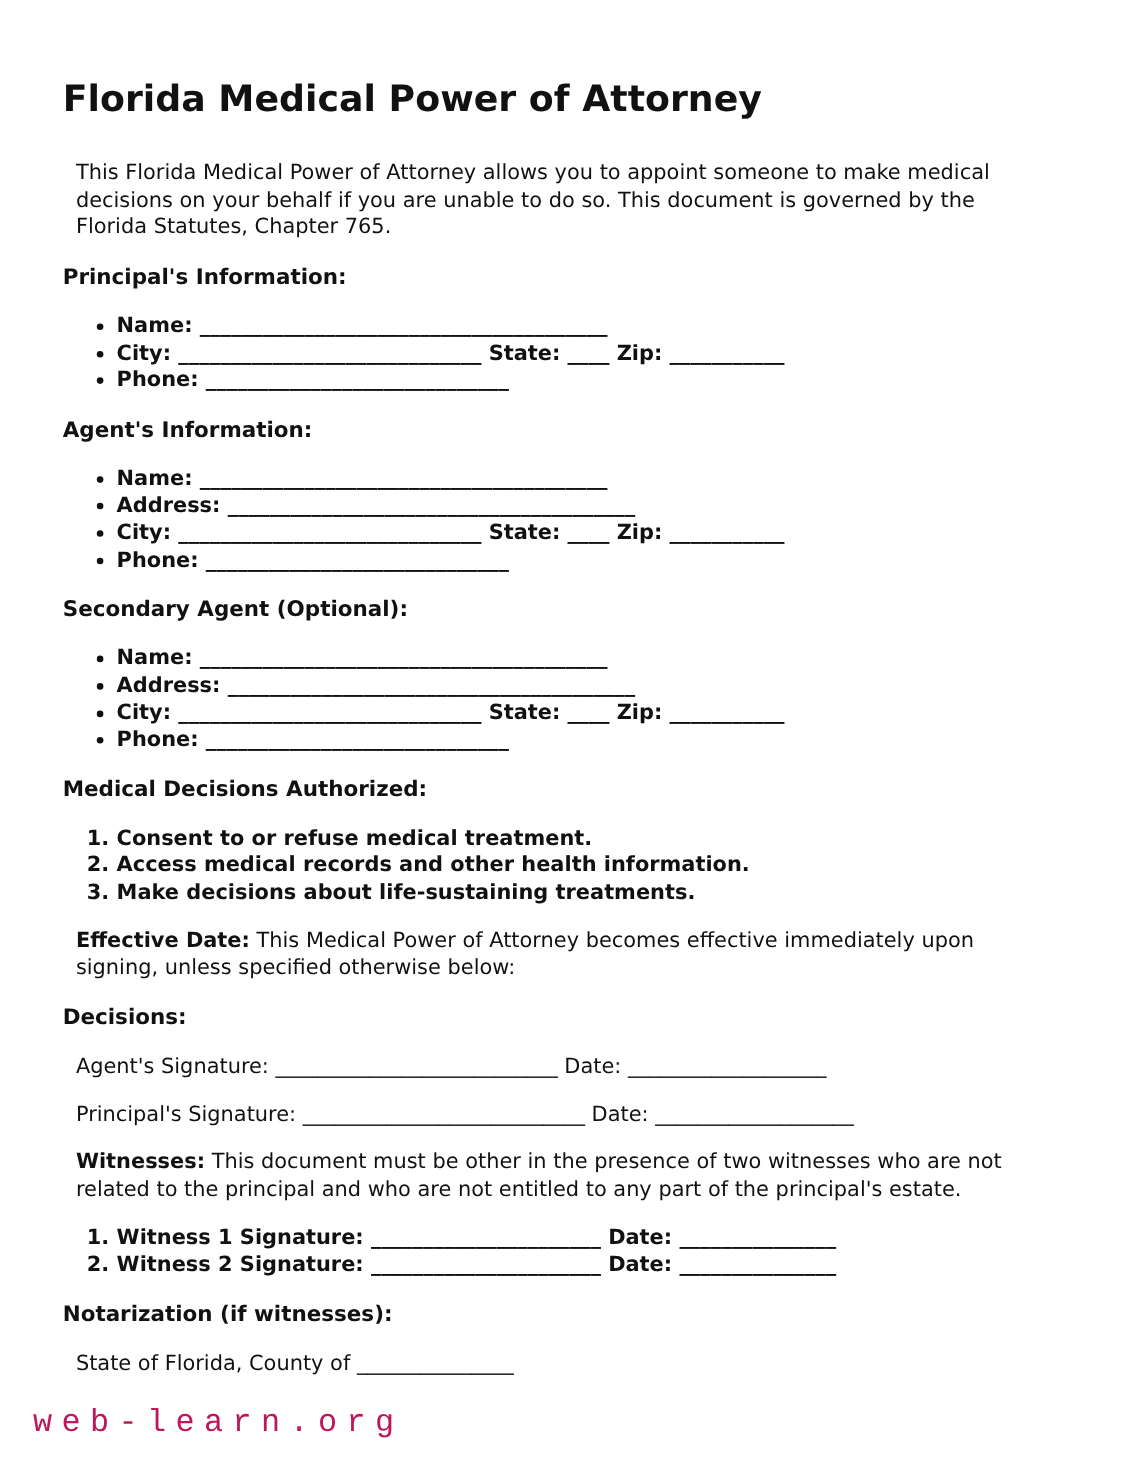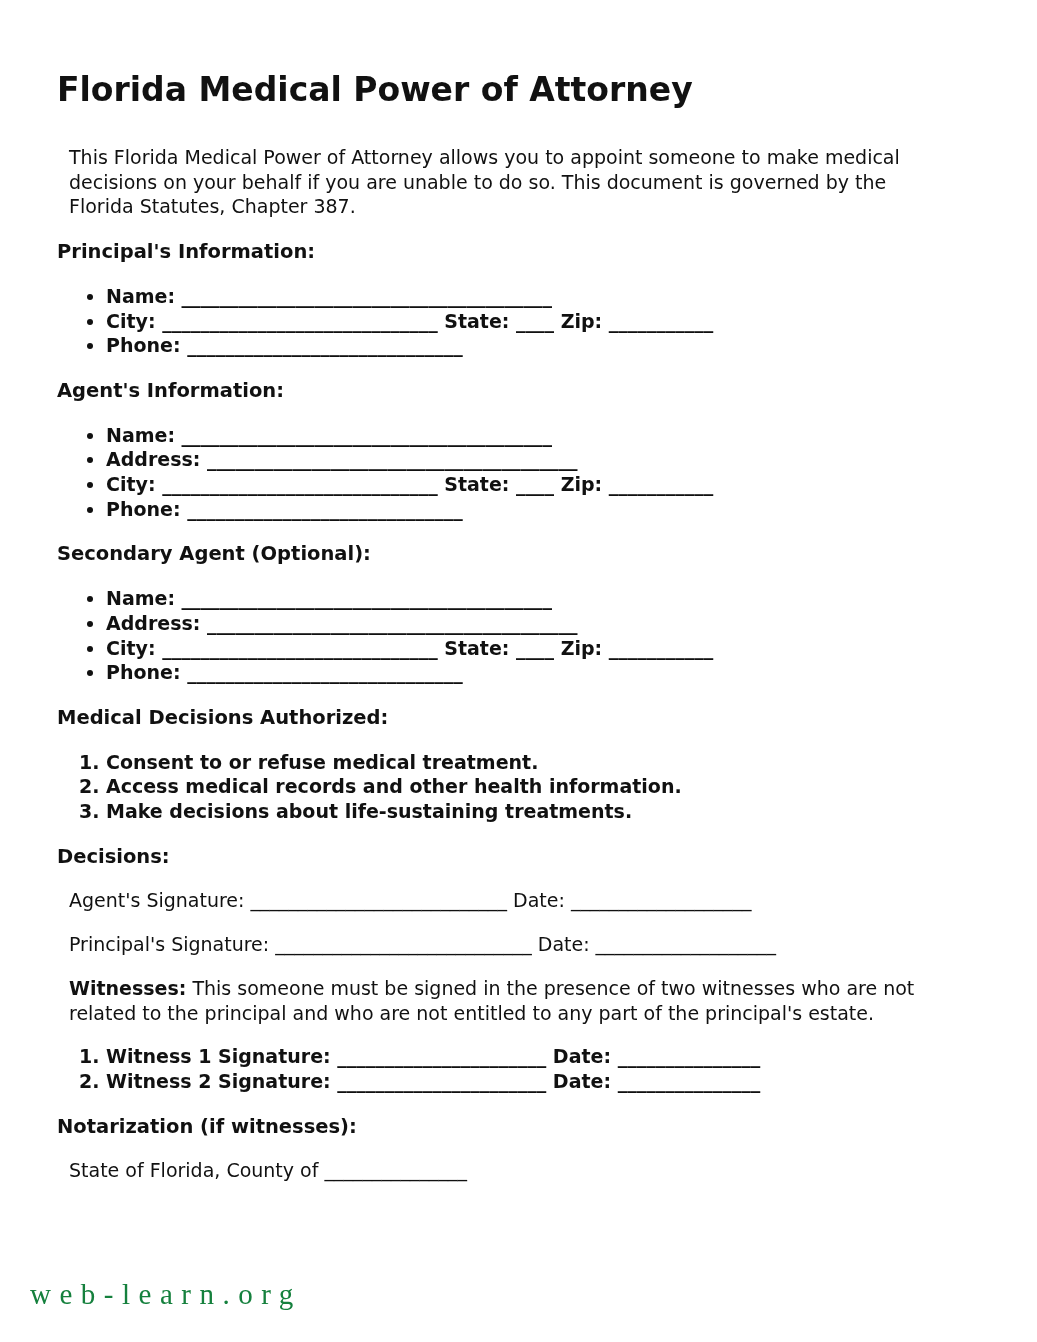--- a/index.html
+++ b/index.html
@@ -36,38 +36,38 @@
   }
   ul.fields li, ol.num-list li {
     line-height: 24.7px;
     font-weight: bold;
   }
   .watermark {
     position: absolute;
     left: 30px;
     top: 1282px;
     z-index: 0;
-    color: #15803d;
-    font-family: Liberation Serif, serif;
+    color: #be185d;
+    font-family: Liberation Mono, monospace;
     font-size: 29px;
     letter-spacing: 8.5px;
     white-space: nowrap;
   }
 </style>
 </head>
 <body>
 
 <div class="page">
 
   <h1 class="doc-title">Florida Medical Power of Attorney</h1>
 
   <p class="intro">
     <span>This Florida Medical Power of Attorney allows you to appoint someone to make medical</span><br>
     <span>decisions on your behalf if you are unable to do so. This document is governed by the</span><br>
-    <span>Florida Statutes, Chapter 387.</span>
+    <span>Florida Statutes, Chapter 765.</span>
   </p>
 
   <p class="sec-heading">Principal's Information:</p>
   <ul class="fields">
     <li>Name: _______________________________________</li>
     <li>City: _____________________________ State: ____ Zip: ___________</li>
     <li>Phone: _____________________________</li>
   </ul>
 
   <p class="sec-heading">Agent's Information:</p>
@@ -86,28 +86,32 @@
     <li>Phone: _____________________________</li>
   </ul>
 
   <p class="sec-heading">Medical Decisions Authorized:</p>
   <ol class="num-list">
     <li>Consent to or refuse medical treatment.</li>
     <li>Access medical records and other health information.</li>
     <li>Make decisions about life-sustaining treatments.</li>
   </ol>
 
+  <p>
+    <strong>Effective Date:</strong><span> This Medical Power of Attorney becomes effective immediately upon</span><br>
+    <span>signing, unless specified otherwise below:</span>
+  </p>
 
 
   <p class="sec-heading">Decisions:</p>
   <p>Agent's Signature: ___________________________ Date: ___________________</p>
   <p>Principal's Signature: ___________________________ Date: ___________________</p>
 
   <p>
-    <strong>Witnesses:</strong><span> This someone must be signed in the presence of two witnesses who are not</span><br>
+    <strong>Witnesses:</strong><span> This document must be other in the presence of two witnesses who are not</span><br>
     <span>related to the principal and who are not entitled to any part of the principal's estate.</span>
   </p>
 
   <ol class="num-list">
     <li>Witness 1 Signature: ______________________ Date: _______________</li>
     <li>Witness 2 Signature: ______________________ Date: _______________</li>
   </ol>
 
   <p class="sec-heading">Notarization (if witnesses):</p>
   <p>State of Florida, County of _______________</p>

